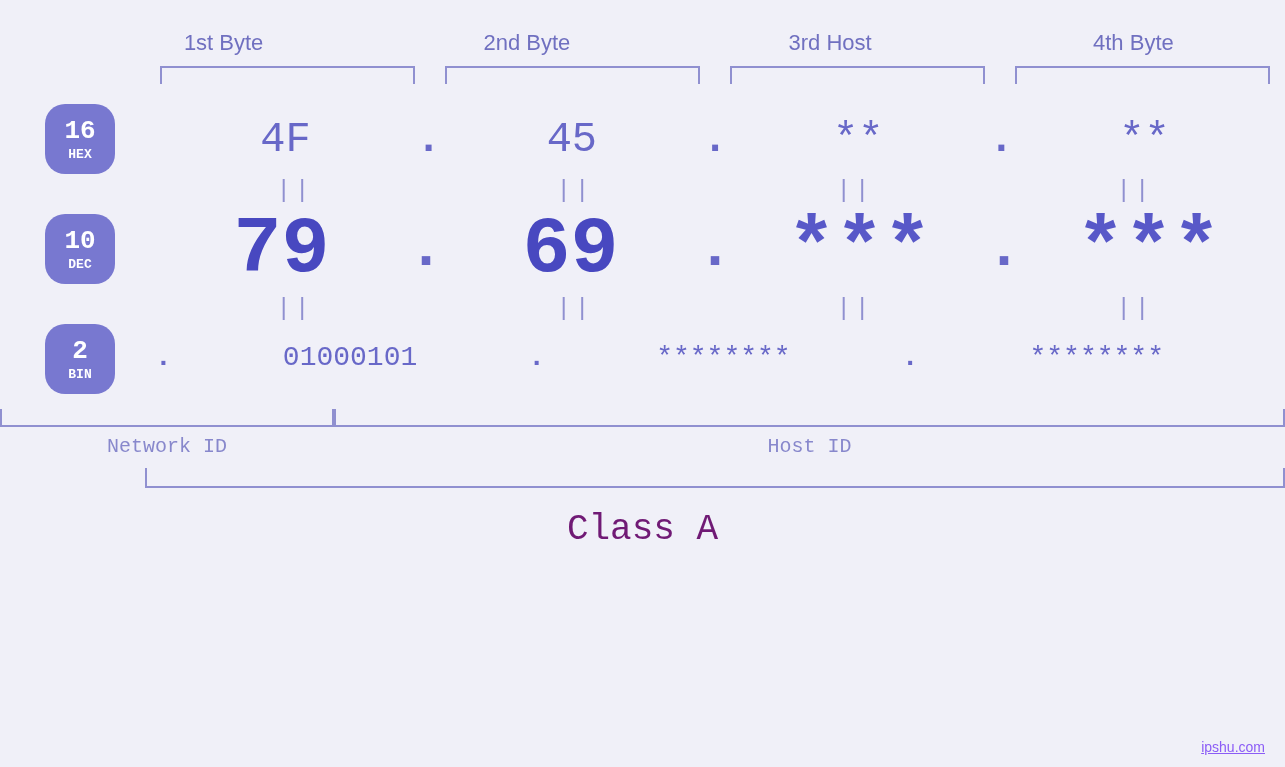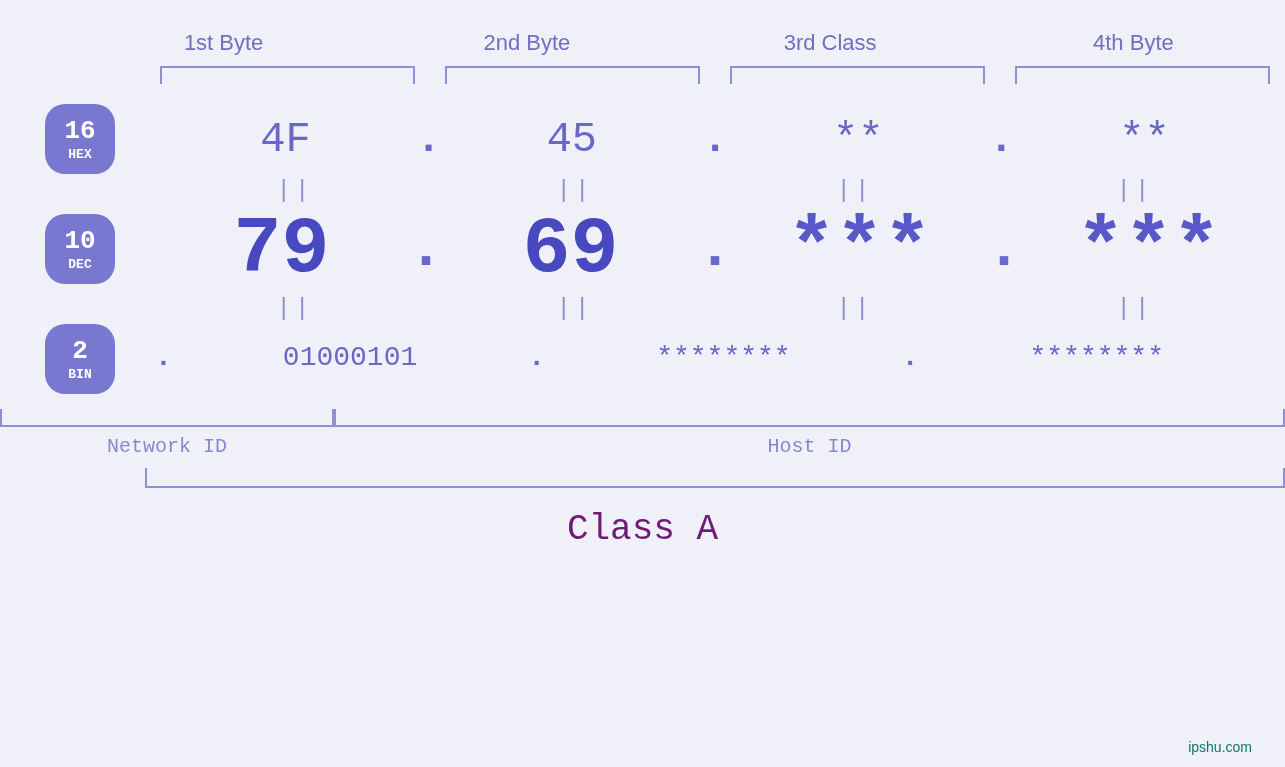--- a/index.html
+++ b/index.html
@@ -193,39 +193,40 @@
       text-align: center;
       color: #701a75;
       font-size: 36px;
       font-family: 'Courier New', Courier, monospace;
       margin-top: 21px;
     }
 
     .watermark {
       position: absolute;
       bottom: 12px;
-      right: 33px;
-      color: #0f766e;
+      right: 20px;
+      color: #8b5cf6;
       font-size: 14px;
       font-family: Arial, sans-serif;
+      text-decoration: underline;
     }
 
     .asterisk-sm { font-size: 42px; }
     .asterisk-lg { font-size: 80px; font-weight: bold; color: #5858c8; }
     .asterisk-bin { font-size: 28px; }
   </style>
 </head>
 <body>
 
 <div class="main-container">
 
   <div class="byte-headers">
     <div class="byte-header">1st Byte</div>
     <div class="byte-header">2nd Byte</div>
-    <div class="byte-header">3rd Class</div>
+    <div class="byte-header">3rd Host</div>
     <div class="byte-header">4th Byte</div>
   </div>
 
   <div class="bracket-row">
     <div class="bracket"></div>
     <div class="bracket"></div>
     <div class="bracket"></div>
     <div class="bracket"></div>
   </div>
 

